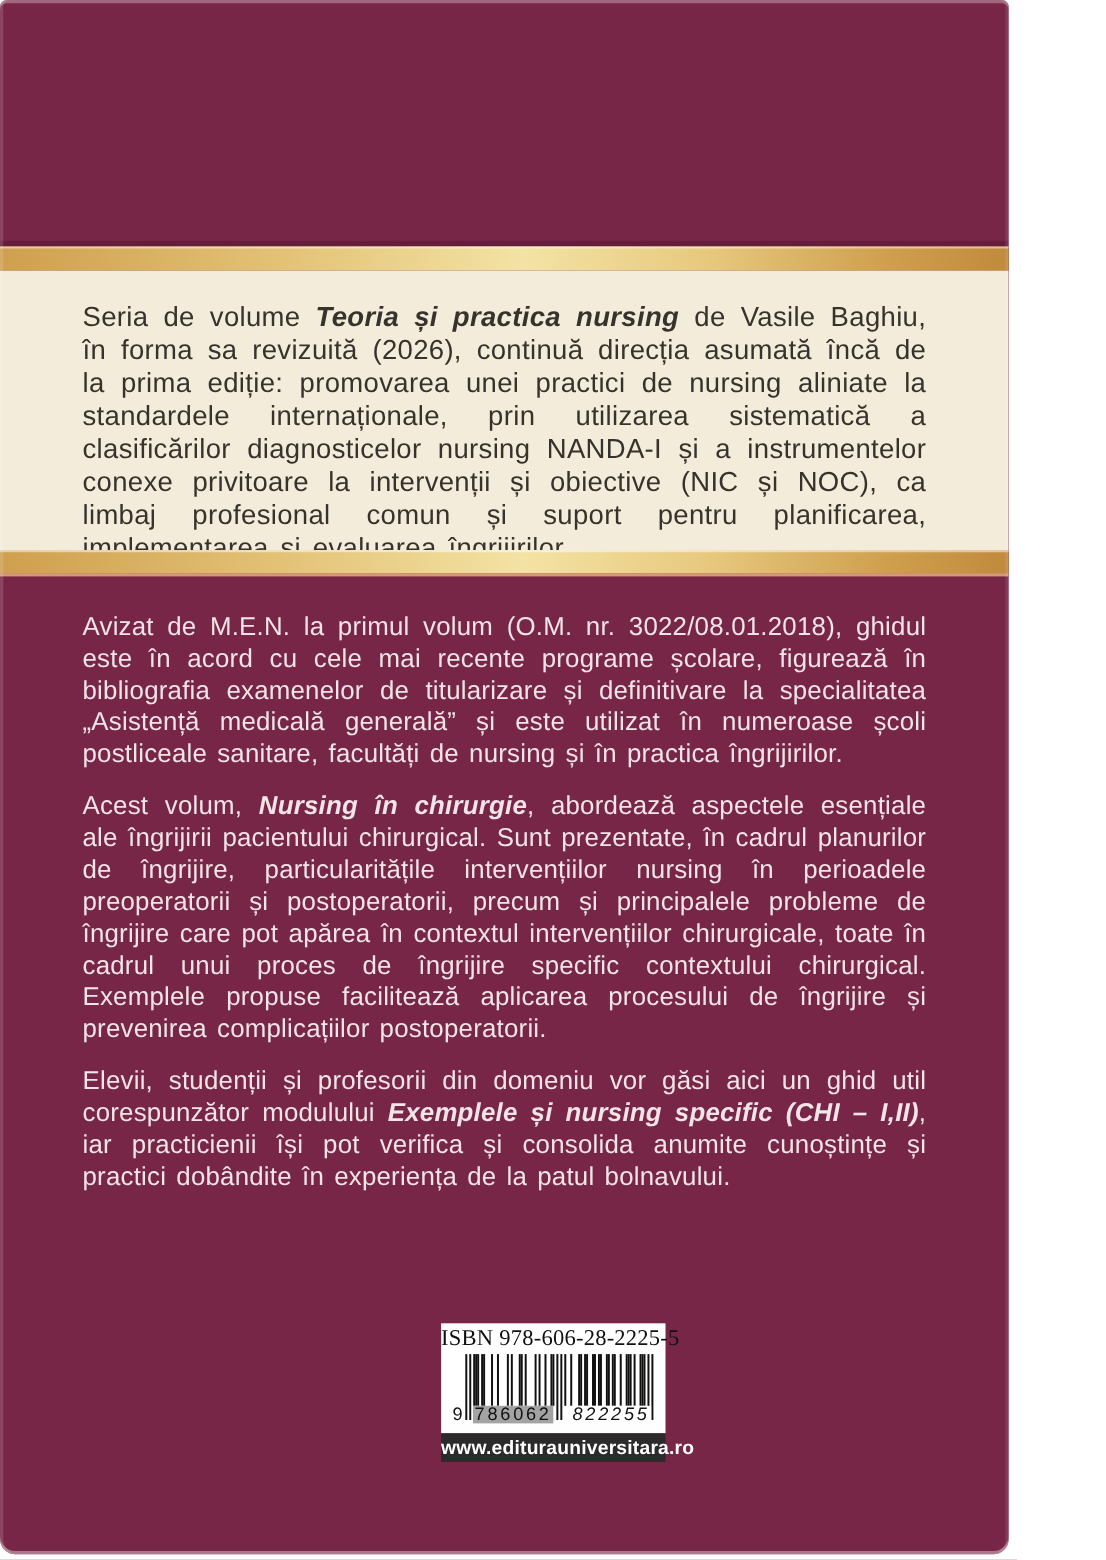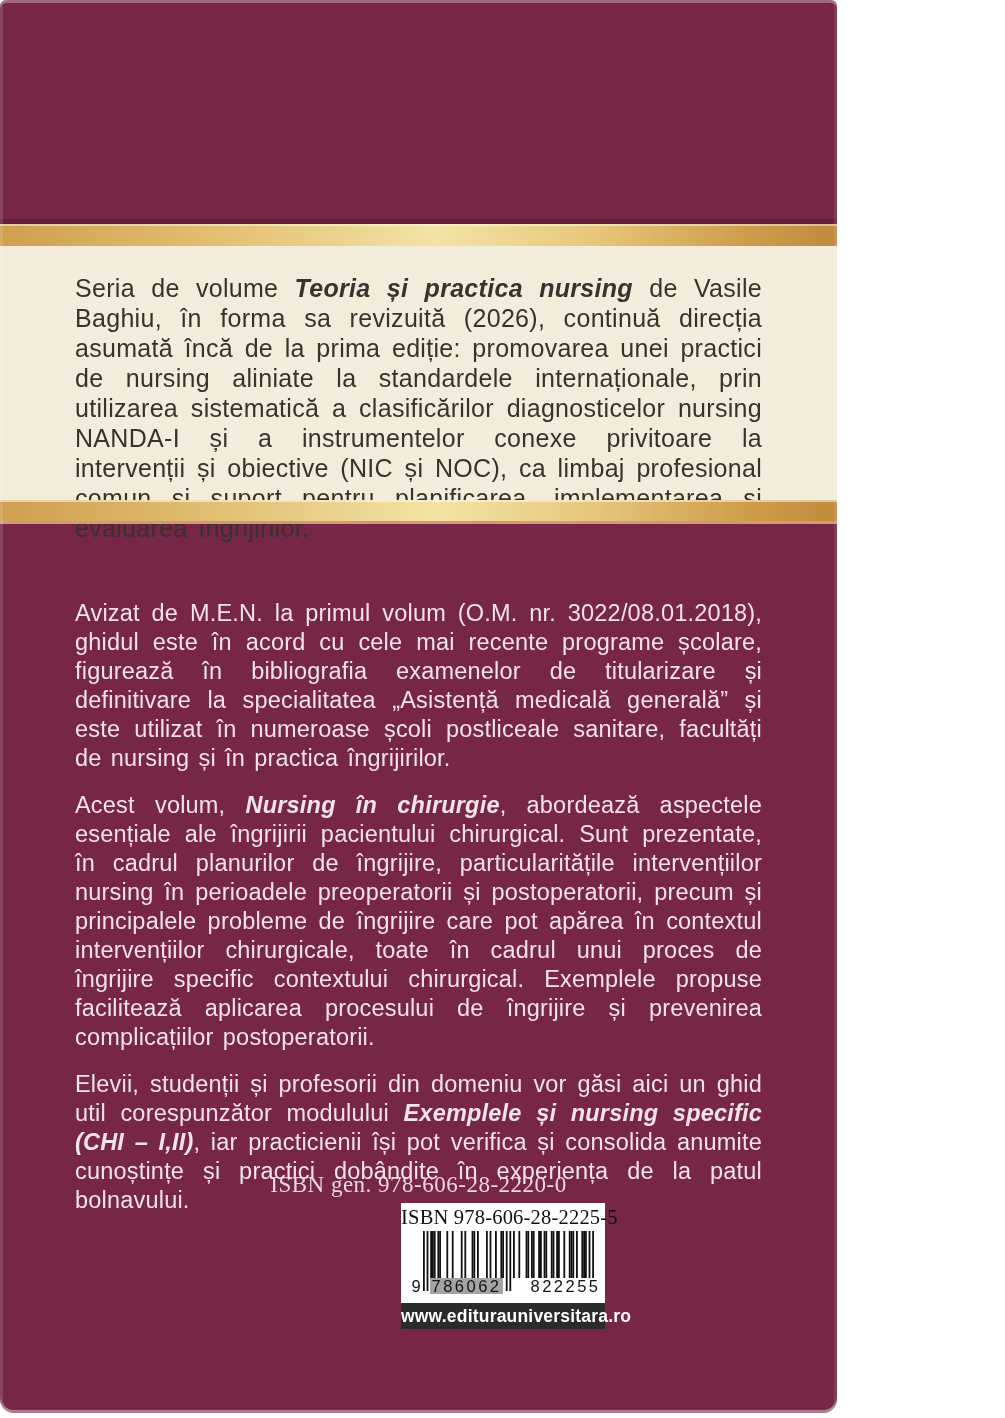--- a/index.html
+++ b/index.html
@@ -19,21 +19,21 @@
   html,body{width:1005px;}
   body{
     width:1005px;height:1418px;
     background:#ffffff;
     font-family:"Liberation Sans", sans-serif;
     position:relative;
     overflow:hidden;
   }
   .cover{
     position:absolute;top:0;left:0;
-    width:837px;height:1413px;
+    width:917px;height:1413px;
     background:var(--maroon);
     border-radius:6px 6px 14px 14px;
     overflow:hidden;
   }
   .cover::after{ 
     content:"";position:absolute;inset:0;pointer-events:none;
     box-shadow:
       inset 0 3px 0 rgba(255,255,255,0.30),
       inset 3px 0 0 rgba(255,255,255,0.14),
       inset -3px 0 0 rgba(255,255,255,0.10),
@@ -62,21 +62,20 @@
   .cream-panel p{
     margin:27px 75px 0 75px;
     font-size:25px;line-height:30px;
     letter-spacing:0.3px;word-spacing:3.5px;
     color:var(--ink);
     text-align:justify;
   }
   .body-panel{
     position:absolute;top:524px;left:0;width:100%;
     padding:31px 75px 0 75px;
-    margin-top:44px;
   }
   .body-panel p{
     font-size:23.5px;line-height:29px;
     letter-spacing:0.2px;word-spacing:2.5px;
     color:var(--text-light);
     text-align:justify;
     margin-bottom:18px;
   }
   .seg-bold-italic{font-weight:bold;font-style:italic;}
   .isbn-gen{
@@ -107,21 +106,21 @@
   .barcode-wrap svg{position:absolute;top:0;left:0;}
   .bc-digit{
     position:absolute;bottom:0;height:16px;line-height:16px;
     font-size:16.5px;letter-spacing:2.5px;
     color:var(--barcode-ink);
     text-align:center;
     font-family:"Liberation Sans", sans-serif;
   }
   .bc-first{left:0;width:12px;background:transparent;letter-spacing:0;}
   .bc-g1{left:20px;width:73px;background:#a3a3a3;}
-  .bc-g2{left:119px;width:73px;background:#ffffff;}
+  .bc-g2{left:109px;width:73px;background:#ffffff;font-style:italic;}
   .www-bar{
     position:absolute;top:1303px;left:401px;
     width:204px;height:26px;
     background:var(--bar-dark);
     color:#ffffff;
     font-size:17.5px;font-weight:bold;
     line-height:26px;text-align:center;
     letter-spacing:0.2px;
     white-space:nowrap;
   }
@@ -138,21 +137,20 @@
   </div>
 
   <div class="gold-bar bar2"></div>
 
   <div class="body-panel">
     <p><span>Avizat de M.E.N. la primul volum (O.M. nr. 3022/08.01.2018), ghidul este în acord cu cele mai recente programe școlare, figurează în bibliografia examenelor de titularizare și definitivare la specialitatea „Asistență medicală generală” și este utilizat în numeroase școli postliceale sanitare, facultăți de nursing și în practica îngrijirilor.</span></p>
     <p><span>Acest volum, </span><span class="seg-bold-italic">Nursing în chirurgie</span><span>, abordează aspectele esențiale ale îngrijirii pacientului chirurgical. Sunt prezentate, în cadrul planurilor de îngrijire, particularitățile intervențiilor nursing în perioadele preoperatorii și postoperatorii, precum și principalele probleme de îngrijire care pot apărea în contextul intervențiilor chirurgicale, toate în cadrul unui proces de îngrijire specific contextului chirurgical. Exemplele propuse facilitează aplicarea procesului de îngrijire și prevenirea complicațiilor postoperatorii.</span></p>
     <p><span>Elevii, studenții și profesorii din domeniu vor găsi aici un ghid util corespunzător modulului </span><span class="seg-bold-italic">Exemplele și nursing specific (CHI – I,II)</span><span>, iar practicienii își pot verifica și consolida anumite cunoștințe și practici dobândite în experiența de la patul bolnavului.</span></p>
   </div>
 
-  <div class="isbn-gen">ISBN gen. 978-606-28-2220-0</div>
 
   <div class="barcode-box">
     <div class="isbn-vol">ISBN 978-606-28-2225-5</div>
     <div class="barcode-wrap">
       <svg id="ean-svg" width="186" height="60">
           <rect x="13.00" y="0" width="1.80" height="60" fill="#111111"></rect>
           <rect x="16.60" y="0" width="1.80" height="60" fill="#111111"></rect>
           <rect x="20.20" y="0" width="1.80" height="47" fill="#111111"></rect>
           <rect x="22.00" y="0" width="1.80" height="47" fill="#111111"></rect>
           <rect x="23.80" y="0" width="1.80" height="47" fill="#111111"></rect>

